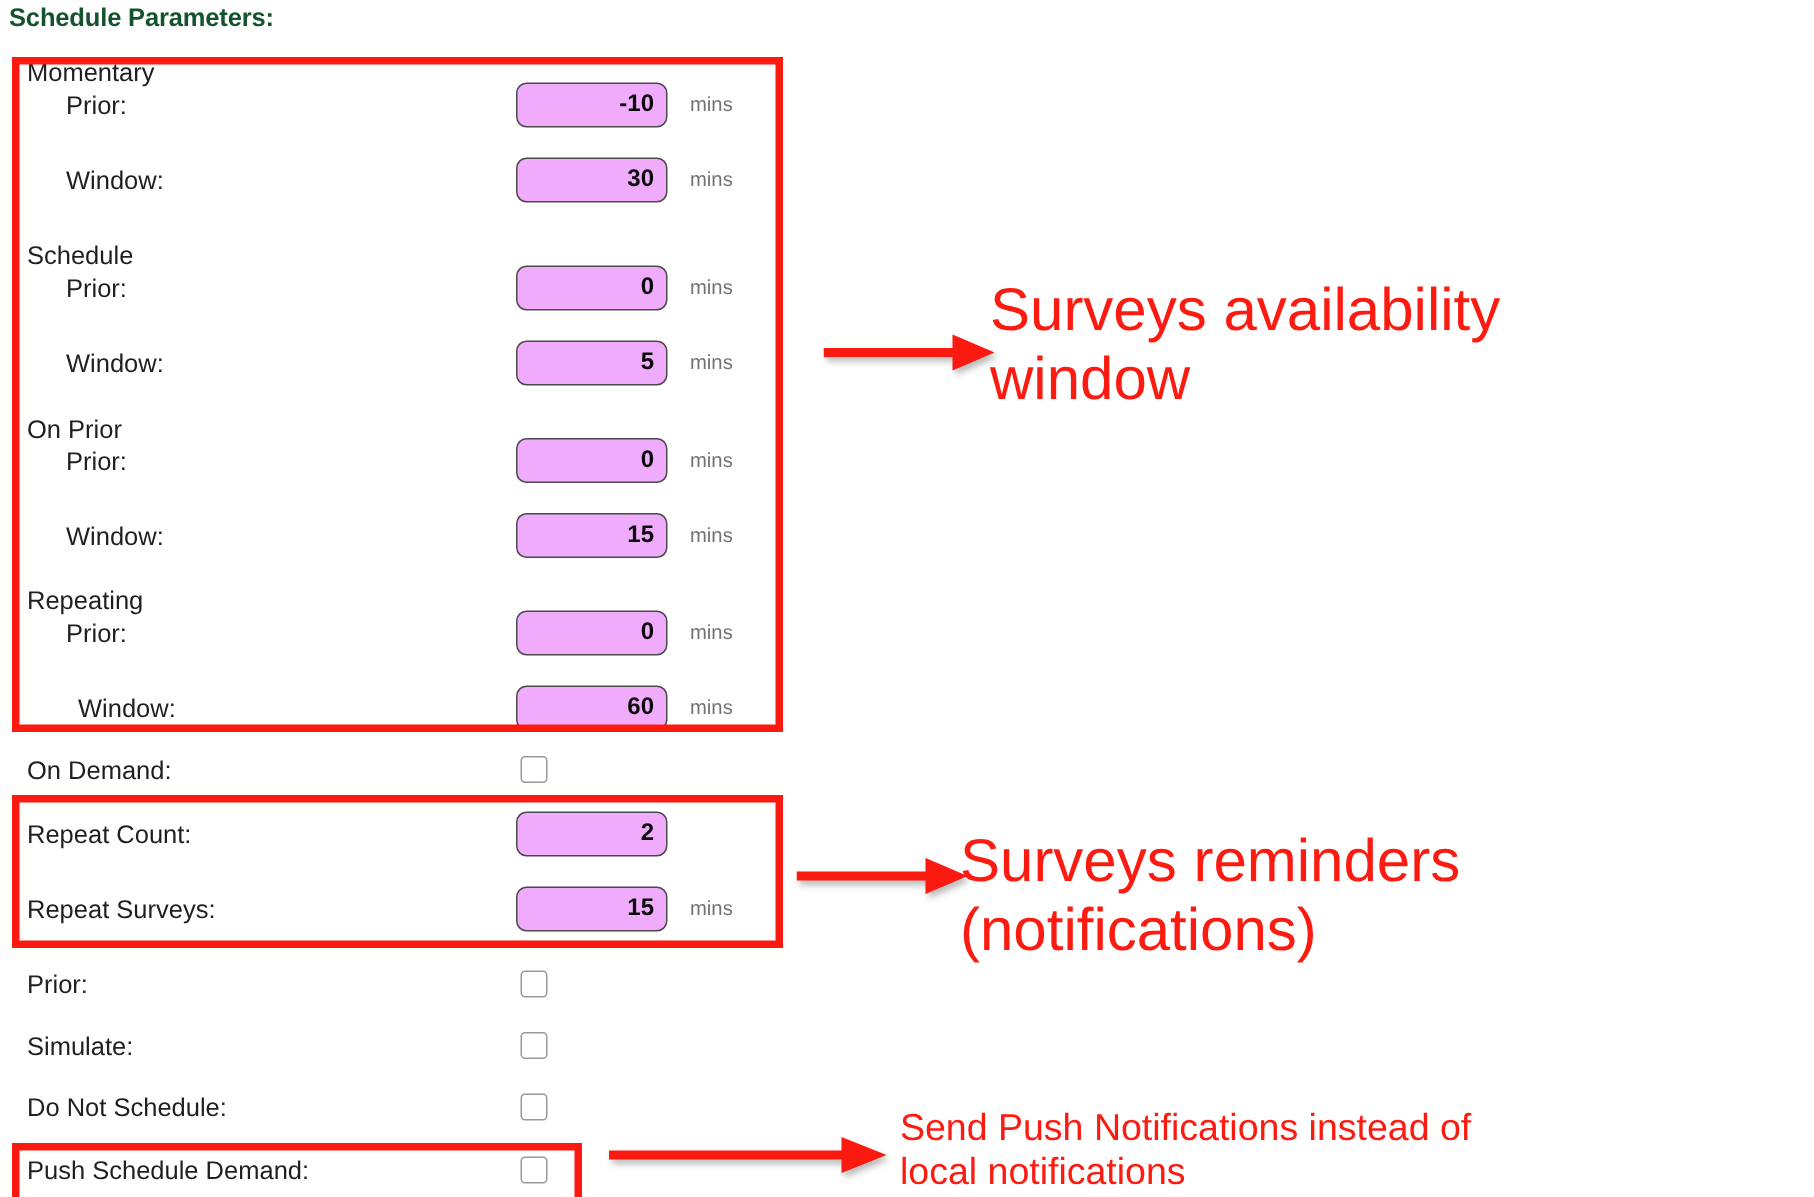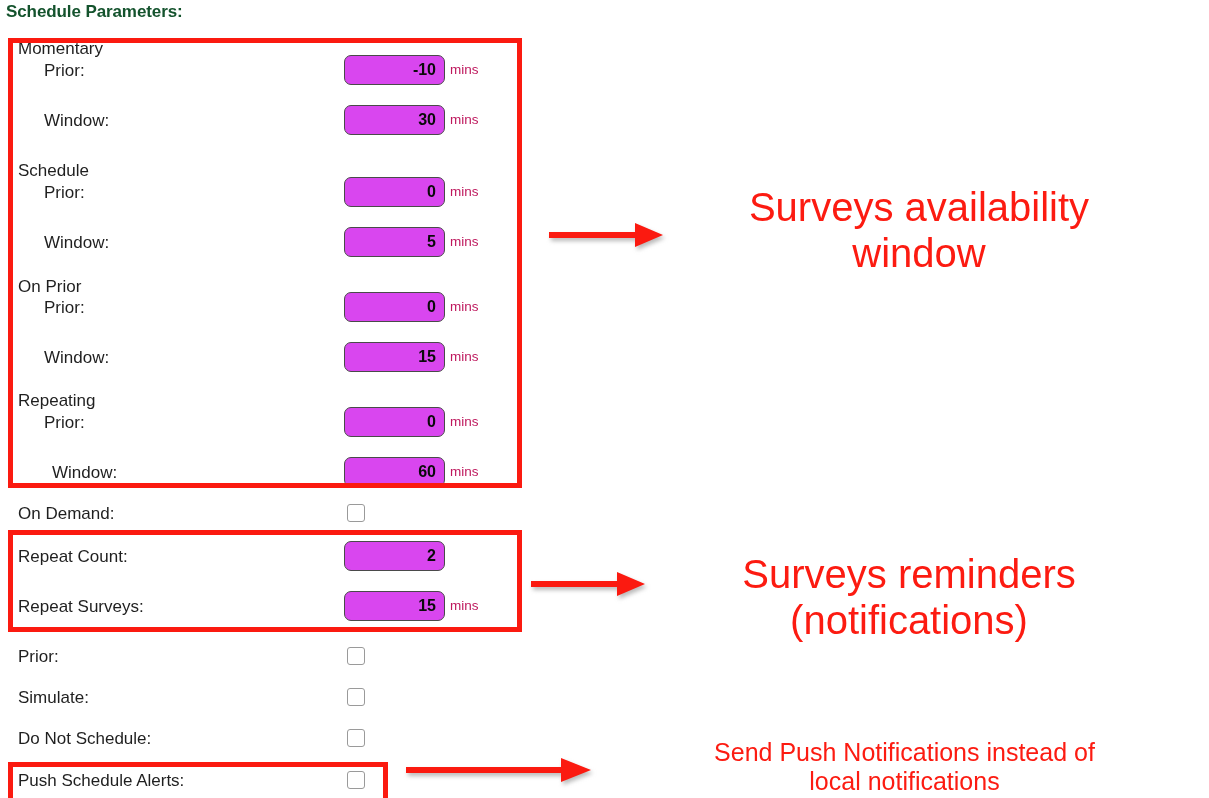--- a/index.html
+++ b/index.html
@@ -66,34 +66,34 @@
 
   
   .num-input {
     position: absolute;
     left: 344px;
     width: 101px;
     height: 30px;
     box-sizing: border-box;
     border: 1px solid #4a4a4a;
     border-radius: 7px;
-    background: #d946ef;
+    background: #f0abfc;
     font-family: "Liberation Sans", sans-serif;
     font-size: 16px;
     font-weight: bold;
     color: #0a0a0a;
     text-align: right;
     padding: 0 8px 0 6px;
     outline: none;
   }
   .unit {
     position: absolute;
-    left: 450px;
+    left: 460px;
     font-size: 13.5px;
-    color: #be185d;
+    color: #737373;
     line-height: 30px;
     white-space: nowrap;
   }
 
   
   .cb {
     position: absolute;
     left: 347px;
     width: 18px;
     height: 18px;
@@ -127,21 +127,20 @@
   }
   #arrow-availability { left: 549px; top: 219px; width: 114px; }
   #arrow-repeat       { left: 531px; top: 568px; width: 114px; }
   #arrow-push         { left: 406px; top: 754px; width: 185px; }
 
   
   .annotation {
     position: absolute;
     color: #fc1b11;
     font-family: "Liberation Sans Narrow", "Liberation Sans", sans-serif;
-    text-align: center;
     line-height: 1.14;
     white-space: pre-line;
   }
   #ann-availability {
     left: 660px; top: 185px; width: 518px;
     font-size: 40px;
   }
   #ann-repeat {
     left: 640px; top: 552px; width: 538px;
     font-size: 40px;
@@ -228,21 +227,21 @@
     </div>
     <div class="form-row" style="top: 655px;">
       <div class="row-label label-plain">Simulate:</div>
       <input type="checkbox" class="cb" style="top: 1px;">
     </div>
     <div class="form-row" style="top: 696px;">
       <div class="row-label label-plain">Do Not Schedule:</div>
       <input type="checkbox" class="cb" style="top: 1px;">
     </div>
     <div class="form-row" style="top: 738px;">
-      <div class="row-label label-plain">Push Schedule Alerts:</div>
+      <div class="row-label label-plain">Push Schedule Demand:</div>
       <input type="checkbox" class="cb" style="top: 1px;">
     </div>
   </div>
 
 <div class="red-box" id="redbox-availability"></div>
 <div class="red-box" id="redbox-repeat"></div>
 <div class="red-box" id="redbox-push"></div>
 
 <svg class="arrow" id="arrow-availability" viewBox="0 0 114 32" preserveAspectRatio="none">
   <path d="M0 13 L86 13 L86 4 L114 16 L86 28 L86 19 L0 19 Z" fill="#fb1a10"></path>

